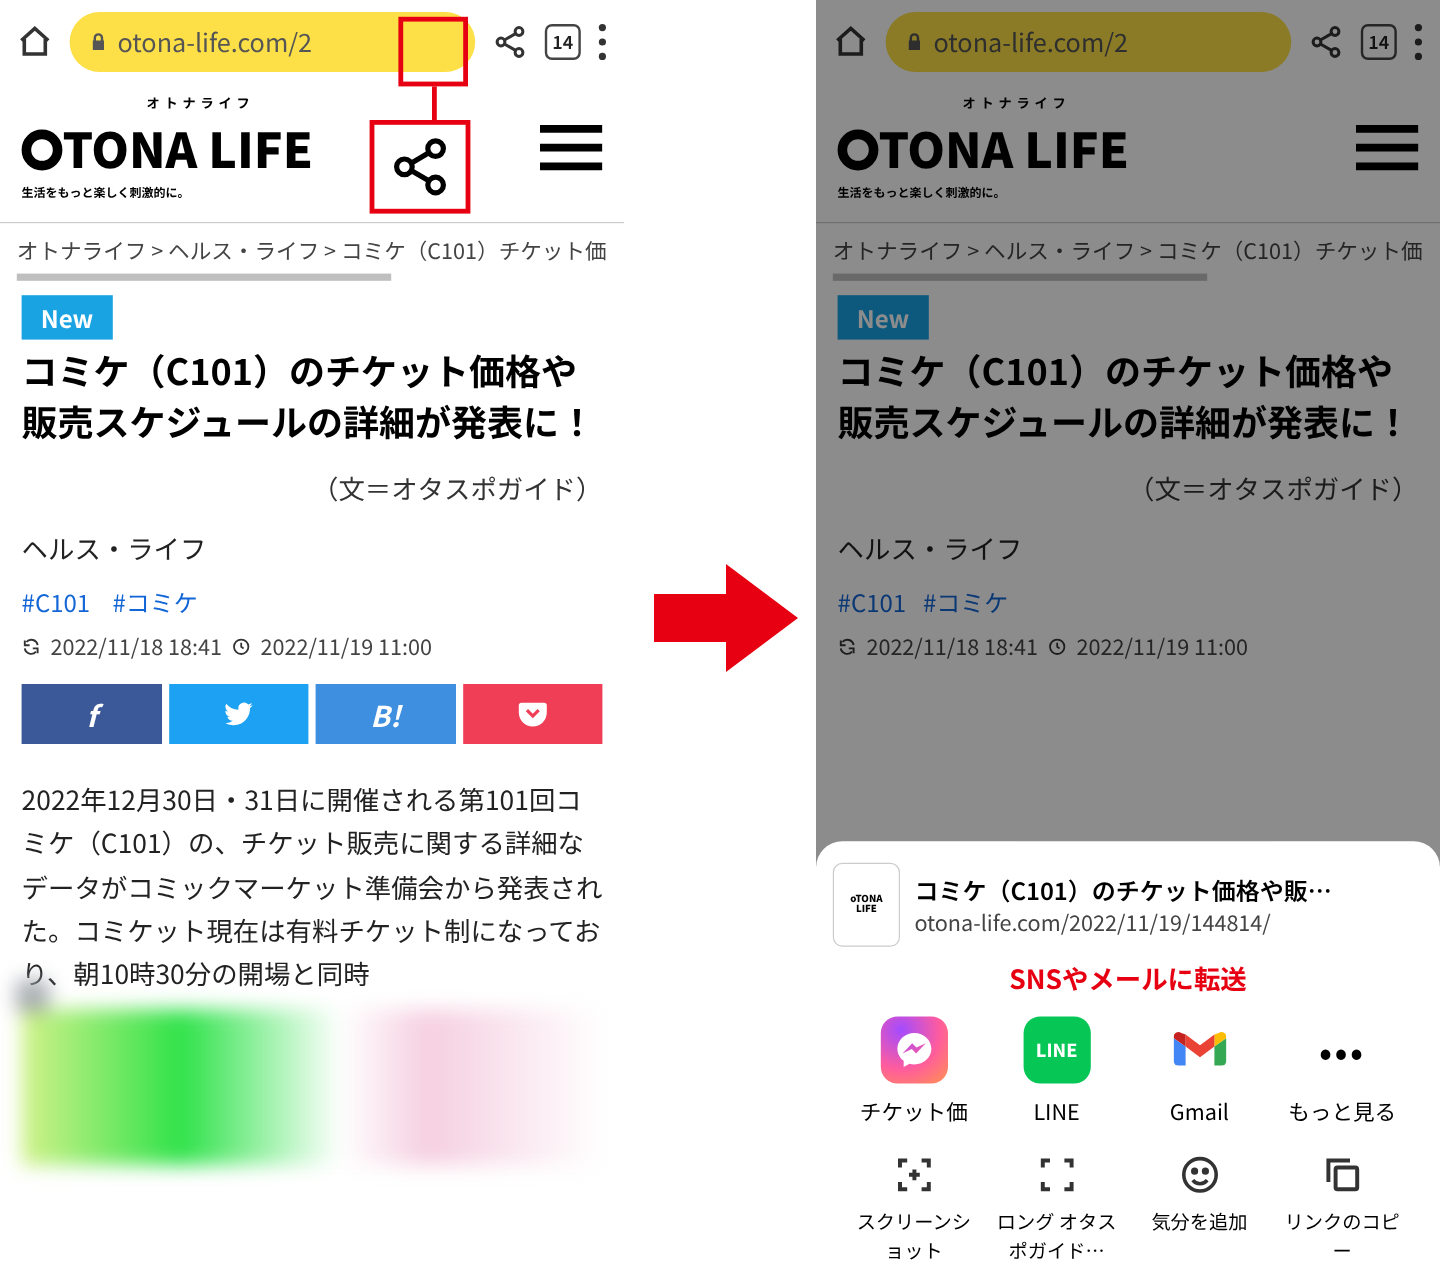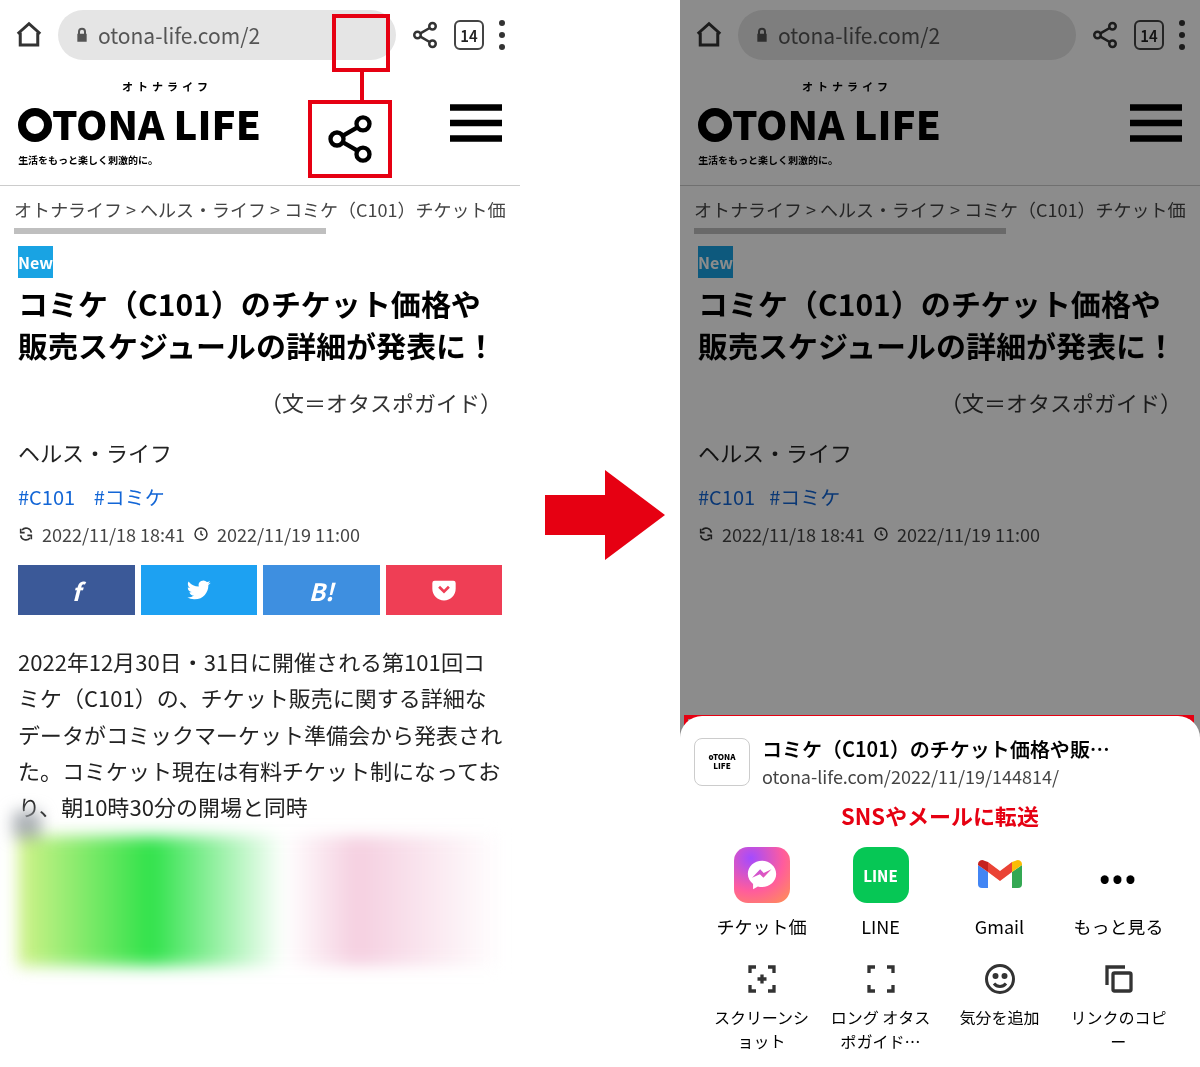--- a/index.html
+++ b/index.html
@@ -5,38 +5,38 @@
   * { margin:0; padding:0; box-sizing:border-box; font-family:"Hiragino Kaku Gothic ProN","Noto Sans JP",sans-serif; }
   body { background:#fff; width:1200px; height:1067px; overflow:hidden; }
   .stage { position:relative; width:1200px; height:1067px; }
   .phone { width:520px; height:1067px; background:#fff; position:absolute; top:0; }
   .left  { left:0; }
   .right { left:680px; }
   .dim-overlay { position:absolute; inset:0; background:rgba(0,0,0,.45); pointer-events:none; }
   
   .browser-bar { display:flex; align-items:center; gap:14px; padding:10px 14px 14px; }
   .home-icon,.share-icon,.tabs-icon,.kebab-icon,.hamburger { display:inline-flex; align-items:center; justify-content:flex-end;border-radius:13px; }
-  .url-pill { flex:1; display:flex; align-items:center; gap:8px; background:#e5e5e5; border-radius:26px; padding:10px 16px; color:#555; font-size:21px; }
+  .url-pill { flex:1; display:flex; align-items:center; gap:8px; background:#fde047; border-radius:26px; padding:10px 16px; color:#555; font-size:21px; }
   .lock { width:16px; height:16px; }
   .tabs-badge { width:30px; height:30px; border:2px solid #444; border-radius:6px; font-size:15px; font-weight:600; display:flex; align-items:center; justify-content:center; color:#222; }
   
   .site-header { display:flex; align-items:center; padding:4px 18px 18px; border-bottom:1px solid #ccc; }
   .logo-block { display:flex; flex-direction:column; }
   .logo-furigana { font-size:11px; letter-spacing:4px; font-weight:700; margin-left:104px; }
   .logo-main { font-weight:900; font-size:40px; letter-spacing:0px; }
   .logo-o { display:inline-flex; width:34px; height:34px; border:8px solid #000; border-radius:50%; position:relative; top:2px; }
   .logo-tagline { font-size:10px; font-weight:700; }
   .hamburger { margin-left:auto; }
   .hamburger svg { width:52px; height:40px; }
   
   .crumb { padding:10px 14px 6px; font-size:18px; color:#444; white-space:nowrap; overflow:hidden; }
   .crumb-underline { height:6px; background:#bfbfbf; margin:0 14px; width:60%; }
   
   .article { padding:12px 18px 0; }
-  .new-badge { display:inline-block; background:#19a3e3; color:#fff; font-weight:700; padding:4px 0; font-size:16px; margin-bottom:4px; }
+  .new-badge { display:inline-block; background:#19a3e3; color:#fff; font-weight:700; padding:4px 16px; font-size:20px; margin-bottom:4px; }
   .headline { font-size:30px; font-weight:700; line-height:1.4; margin-bottom:20px; }
   .byline { text-align:right; font-size:22px; color:#333; margin-bottom:18px; }
   .category { font-size:22px; color:#222; margin-bottom:14px; }
   .tags { font-size:20px; color:#1366d6; margin-bottom:10px; }
   .tags span { margin-right:14px; }
   .times { font-size:18px; color:#444; margin-bottom:18px; display:flex; align-items:center; gap:8px; }
   .share-row { display:flex; gap:6px; margin-bottom:28px; }
   .share-btn { flex:1; height:50px; display:flex; align-items:center; justify-content:center; color:#fff; font-weight:700; font-size:24px; font-style:italic; }
   .fb { background:#3b5998; } .tw { background:#1da1f2; } .hb { background:#3e8fe0; } .pk { background:#ef3e55; }
   .body-text { font-size:22px; line-height:1.65; color:#222; }
@@ -45,21 +45,21 @@
   
   .redbox { position:absolute; border:4px solid #e60012; }
   .redbox.top  { left:332px; top:14px; width:58px; height:58px; }
   .redbox.big  { left:308px; top:100px; width:84px; height:78px; display:flex; align-items:center; justify-content:center; background:#fff; }
   .redlink { position:absolute; left:360px; top:72px; width:4px; height:30px; background:#e60012; }
   
   .arrow { position:absolute; left:545px; top:470px; width:120px; height:90px; }
   
   .sheet { position:absolute; left:0; right:0; bottom:0; background:#fff; border-radius:22px 22px 0 0; padding:18px 14px 10px; z-index:5; }
   .sheet-head { display:flex; gap:12px; align-items:center; margin-bottom:10px; }
-  .sheet-thumb { width:56px; height:48px; border:1px solid #ccc; border-radius:8px; display:flex; align-items:center; justify-content:center; font-size:8px; font-weight:900; text-align:center; line-height:1.05; }
+  .sheet-thumb { width:56px; height:70px; border:1px solid #ccc; border-radius:8px; display:flex; align-items:center; justify-content:center; font-size:8px; font-weight:900; text-align:center; line-height:1.05; }
   .sheet-title { font-size:20px; font-weight:600; }
   .sheet-url { font-size:18px; color:#444; }
   .anno { text-align:center; color:#e60012; font-weight:700; font-size:22px; margin:6px 0 4px; }
   .app-row { display:flex; justify-content:space-around; padding:12px 8px 14px; }
   .app { display:flex; flex-direction:column; align-items:center; gap:10px; font-size:18px; width:110px; }
   .app-icon { width:56px; height:56px; border-radius:14px; display:flex; align-items:center; justify-content:center; font-size:30px; }
   .messenger { background:radial-gradient(circle at 30% 20%,#a34bff,#ff5c9d 55%,#ff9350); }
   .line-ic { background:#06c755; color:#fff; font-size:15px; font-weight:800; }
   .more-dots { letter-spacing:2px; font-size:32px; }
   .action-row { display:flex; justify-content:space-around; padding:8px 8px 4px; }

